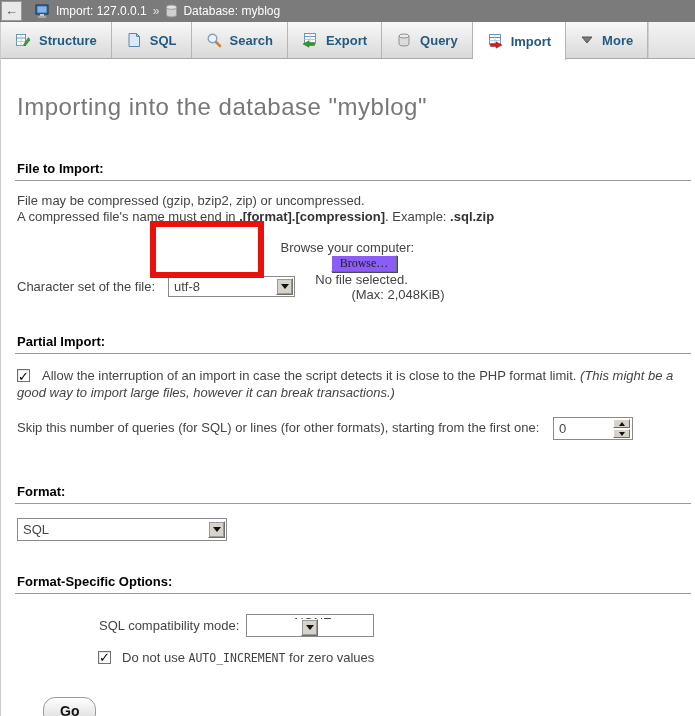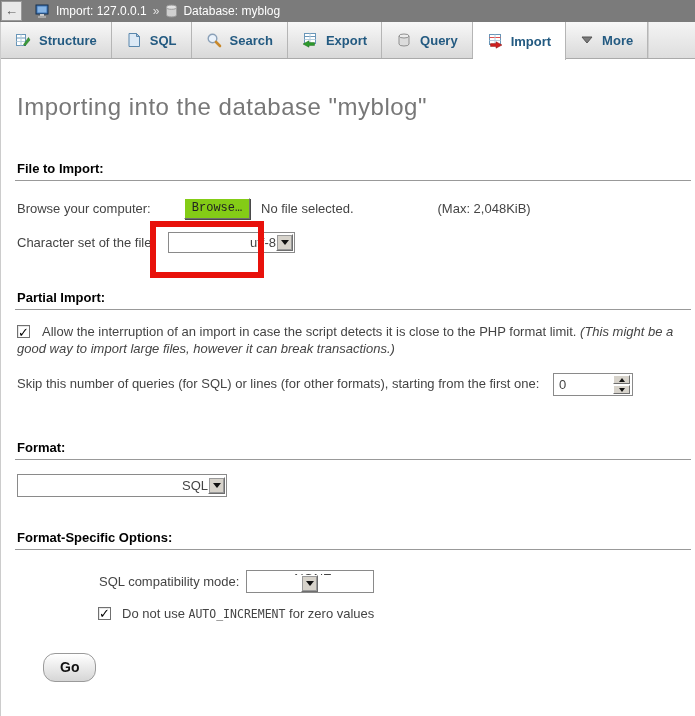--- a/index.html
+++ b/index.html
@@ -45,28 +45,28 @@
     font-size:13px; font-weight:bold; color:#000; margin:40px 4px 0 0;
     padding:0 0 4px 2px; border-bottom:1px solid #999;
   }
   .info { margin:12px 0 0 2px; line-height:16px; }
   .b { font-weight:bold; color:#333; }
 
   .row { display:flex; align-items:center; margin-left:2px; }
 
   
   .btn3d {
-    background:#84cc16; border:1px solid; border-color:#fff #6e6e6e #6e6e6e #fff;
-    box-shadow:1px 1px 0 #4a4a4a; font-family:Liberation Mono, monospace; font-size:12px; color:#222; cursor:pointer;
+    background:#8b5cf6; border:1px solid; border-color:#fff #6e6e6e #6e6e6e #fff;
+    box-shadow:1px 1px 0 #4a4a4a; font-family:Liberation Serif, serif; font-size:12px; color:#222; cursor:pointer;
   }
   .browse-btn { width:66px; height:21px; }
 
   .selectbox {
     display:flex; align-items:center; height:21px; background:#fff;
-    border:1px solid #8a8a8a; cursor:pointer;text-align:right;
+    border:1px solid #8a8a8a; cursor:pointer;
   }
   .select-value { flex:1; padding-left:5px; font-size:13px; color:#444; overflow:hidden; white-space:nowrap; }
   .select-arrow {
     width:17px; height:17px; margin-right:1px; display:flex; align-items:center; justify-content:center;
     background:#d7d3cb; border:1px solid; border-color:#fff #6e6e6e #6e6e6e #fff; box-shadow:0 0 0 1px #9a9a9a inset;
   }
   .tri-down { width:0; height:0; border-left:4px solid transparent; border-right:4px solid transparent; border-top:5px solid #111; }
   .tri-up-s { width:0; height:0; border-left:3px solid transparent; border-right:3px solid transparent; border-bottom:4px solid #111; }
   .tri-down-s { width:0; height:0; border-left:3px solid transparent; border-right:3px solid transparent; border-top:4px solid #111; }
 
@@ -228,22 +228,26 @@
     <div class="tab-filler"></div>
   </div>
 
   <div class="content">
 
     <h1 class="page-title">Importing into the database "myblog"</h1>
 
     
     <h2 class="section-heading">File to Import:</h2>
 
-
-    <div class="row" style="margin-top:15px; height:24px;">
+    <p class="info">
+      <span>File may be compressed (gzip, bzip2, zip) or uncompressed.</span><br>
+      <span>A compressed file's name must end in </span><span class="b">.[format].[compression]</span><span>. Example: </span><span class="b">.sql.zip</span>
+    </p>
+
+    <div class="row" style="margin-top:15px; height:24px;flex-direction:column;">
       <span style="width:151px;">Browse your computer:</span>
       <button class="btn3d browse-btn" style="margin-left:16px;">Browse…</button>
       <span style="margin-left:11px;">No file selected.</span>
       <span style="margin-left:84px;">(Max: 2,048KiB)</span>
     </div>
 
     <div class="row" style="margin-top:12px;">
       <span style="width:151px;">Character set of the file:</span>
       <div class="selectbox" style="width:127px;">
         <span class="select-value">utf-8</span>

